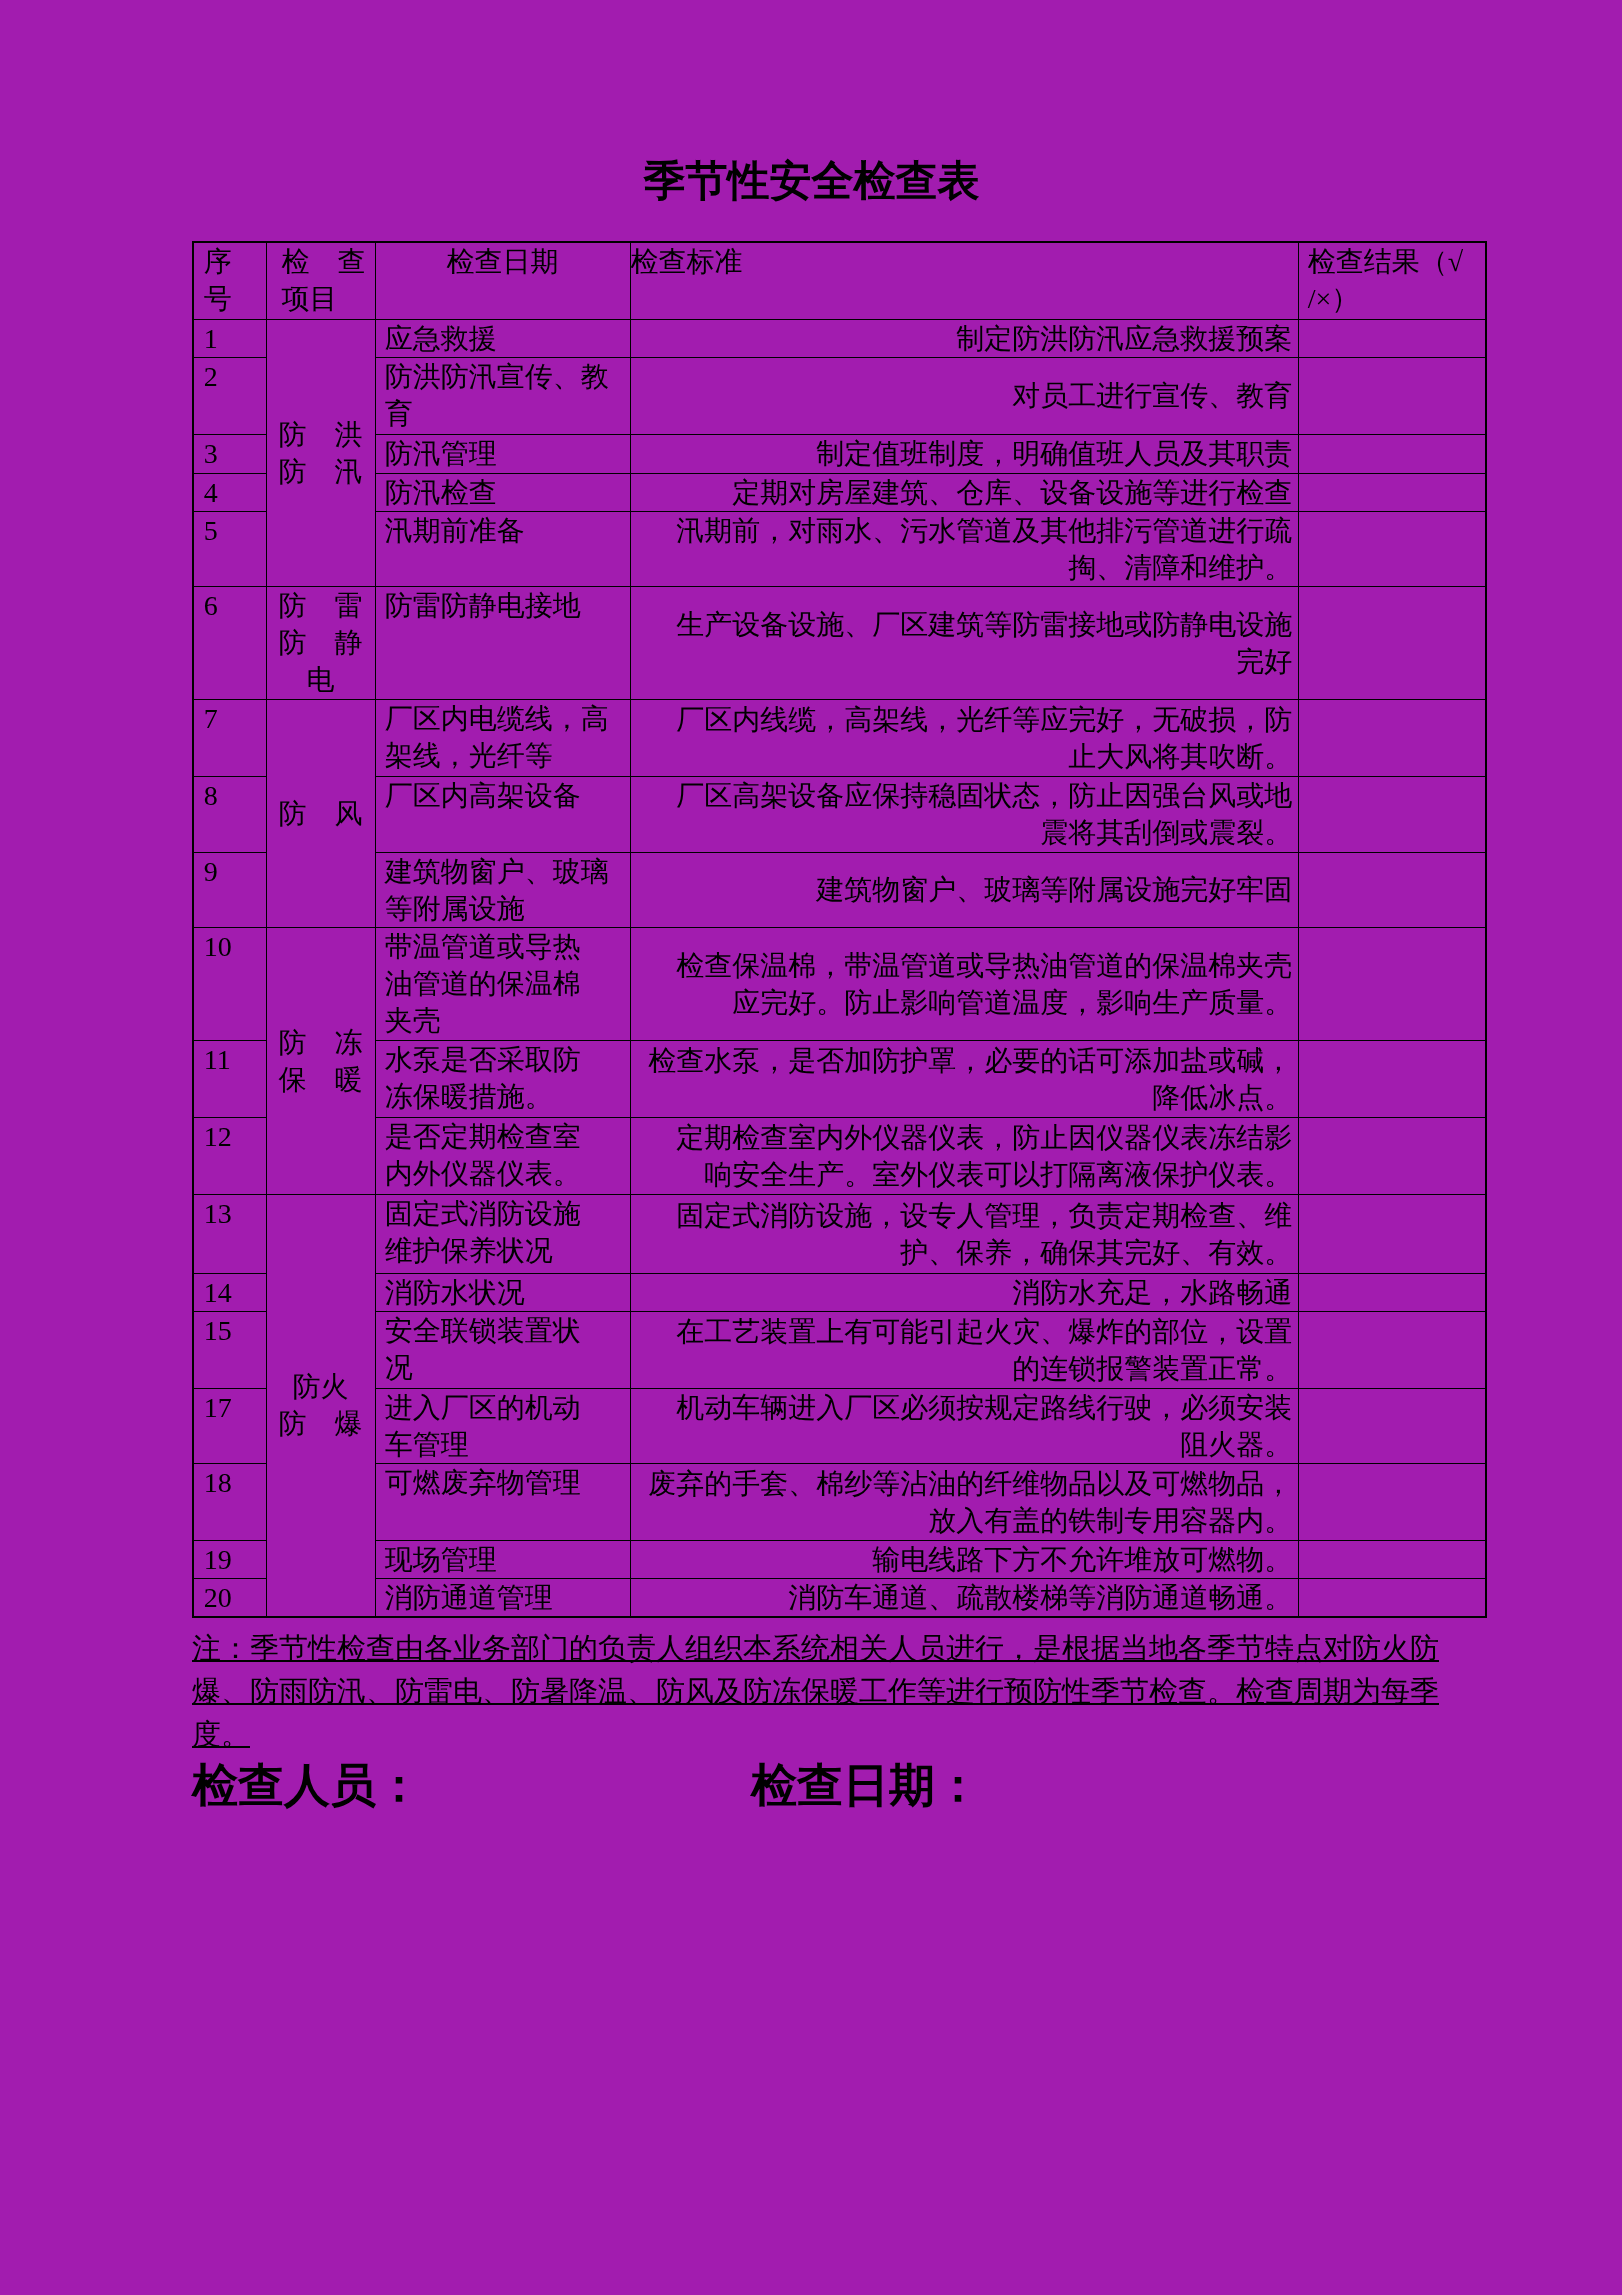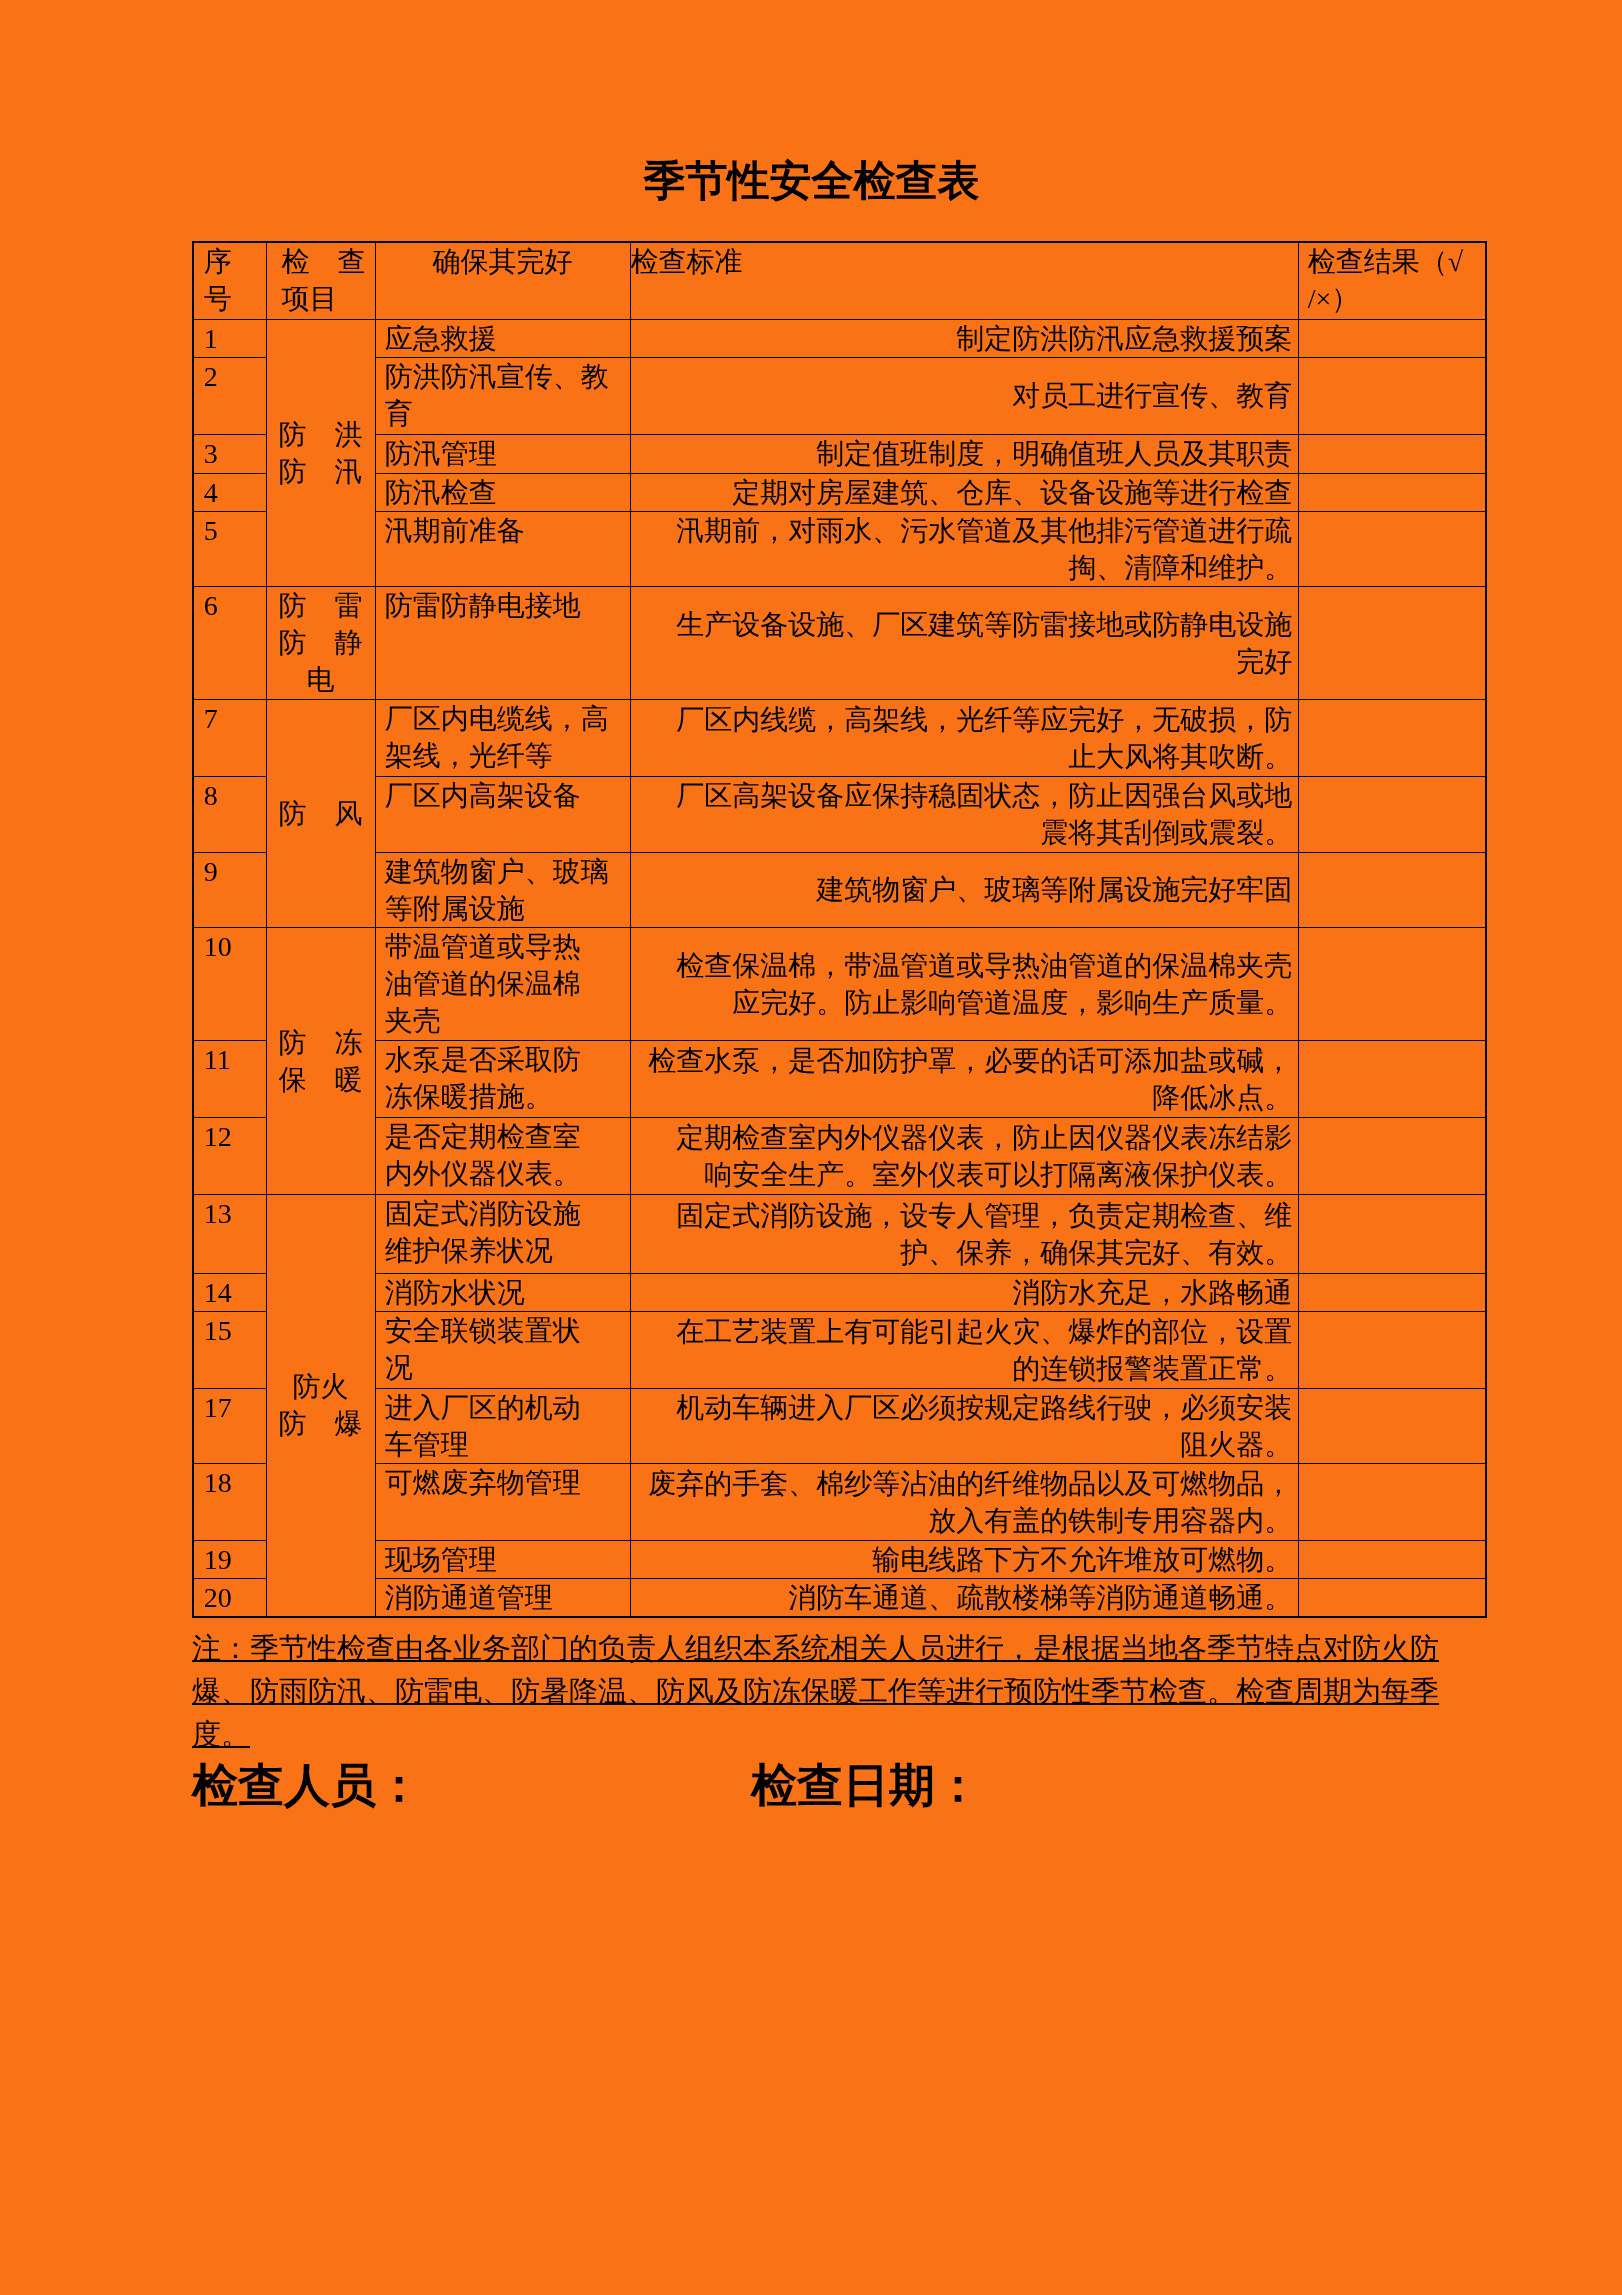--- a/index.html
+++ b/index.html
@@ -1,19 +1,19 @@
 <!DOCTYPE html>
 <html style="font-size:10.5px"><head>
 <meta charset="utf-8">
 <style>
   * { margin:0; padding:0; box-sizing:border-box; }
   html,body { background:#ffffff; }
   .page {
     width:1623px; height:2295px;
-    background:#f97316;
+    background:#a21caf;
     color:#000000;
     font-family:"Liberation Serif","DejaVu Serif",serif;
     position:relative;
     overflow:hidden;
   }
   .title {
     padding-top:158px;
     margin-bottom:37px;
     font-size:42px;
     font-weight:bold;
@@ -75,21 +75,21 @@
       <col style="width:255px">
       <col style="width:668px">
       <col style="width:188px">
     </colgroup>
     <tbody>
         <tr style="height:77px">
       <th class="h-seq">序
 号</th>
       <th class="h-cat">检　查
 项目</th>
-      <th class="h-content">确保其完好</th>
+      <th class="h-content">检查日期</th>
       <th class="h-standard">检查标准</th>
       <th class="h-result">检查结果（√
 /×）</th>
     </tr>
 
     <tr style="height:36px">
       <td class="c-no">1</td>
       <td class="c-cat" rowspan="5">防　洪
 防　汛</td>
       <td class="c-content">应急救援</td>

